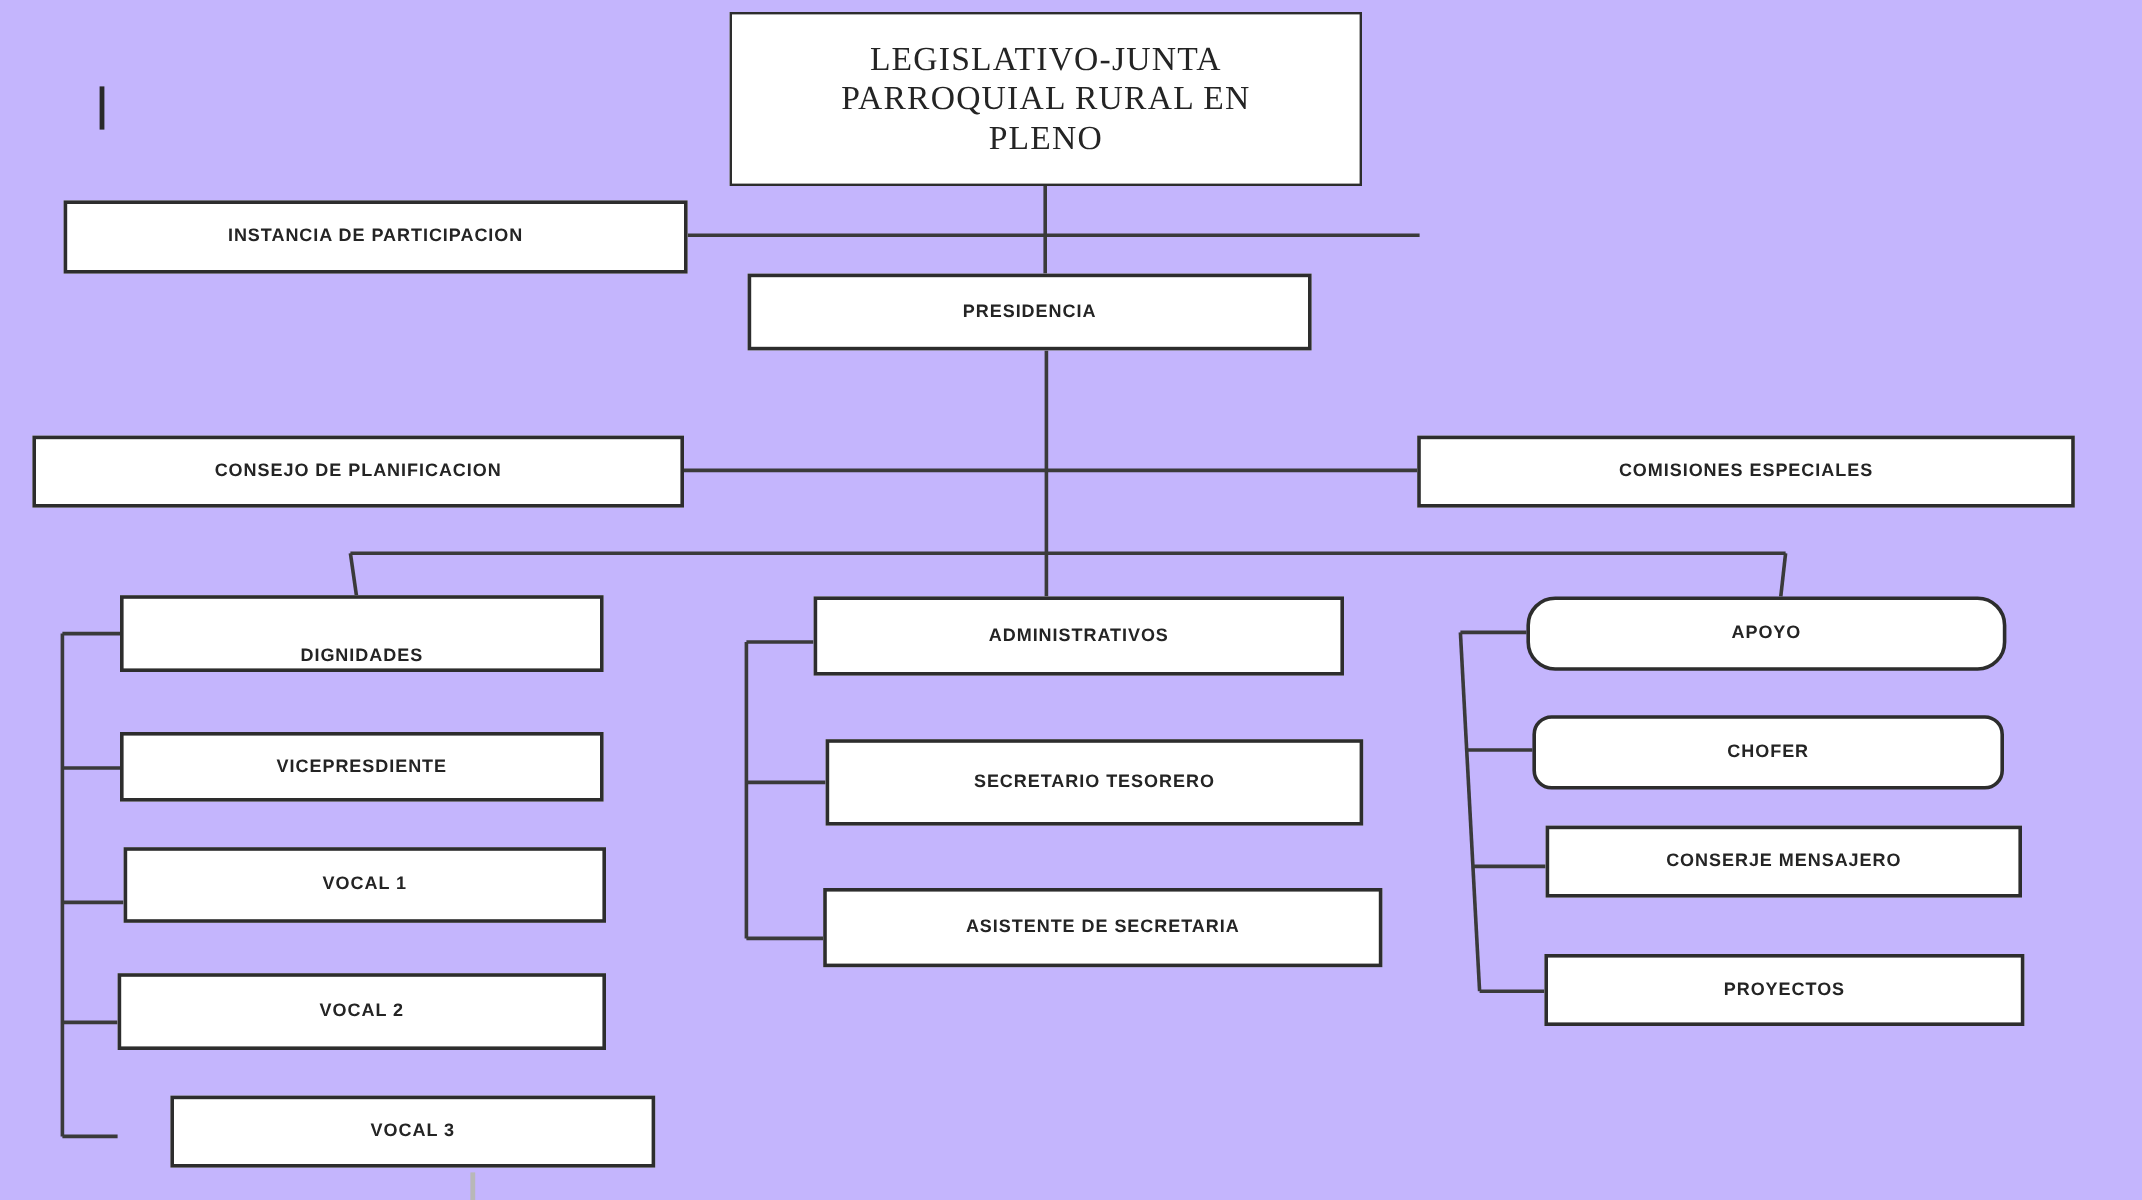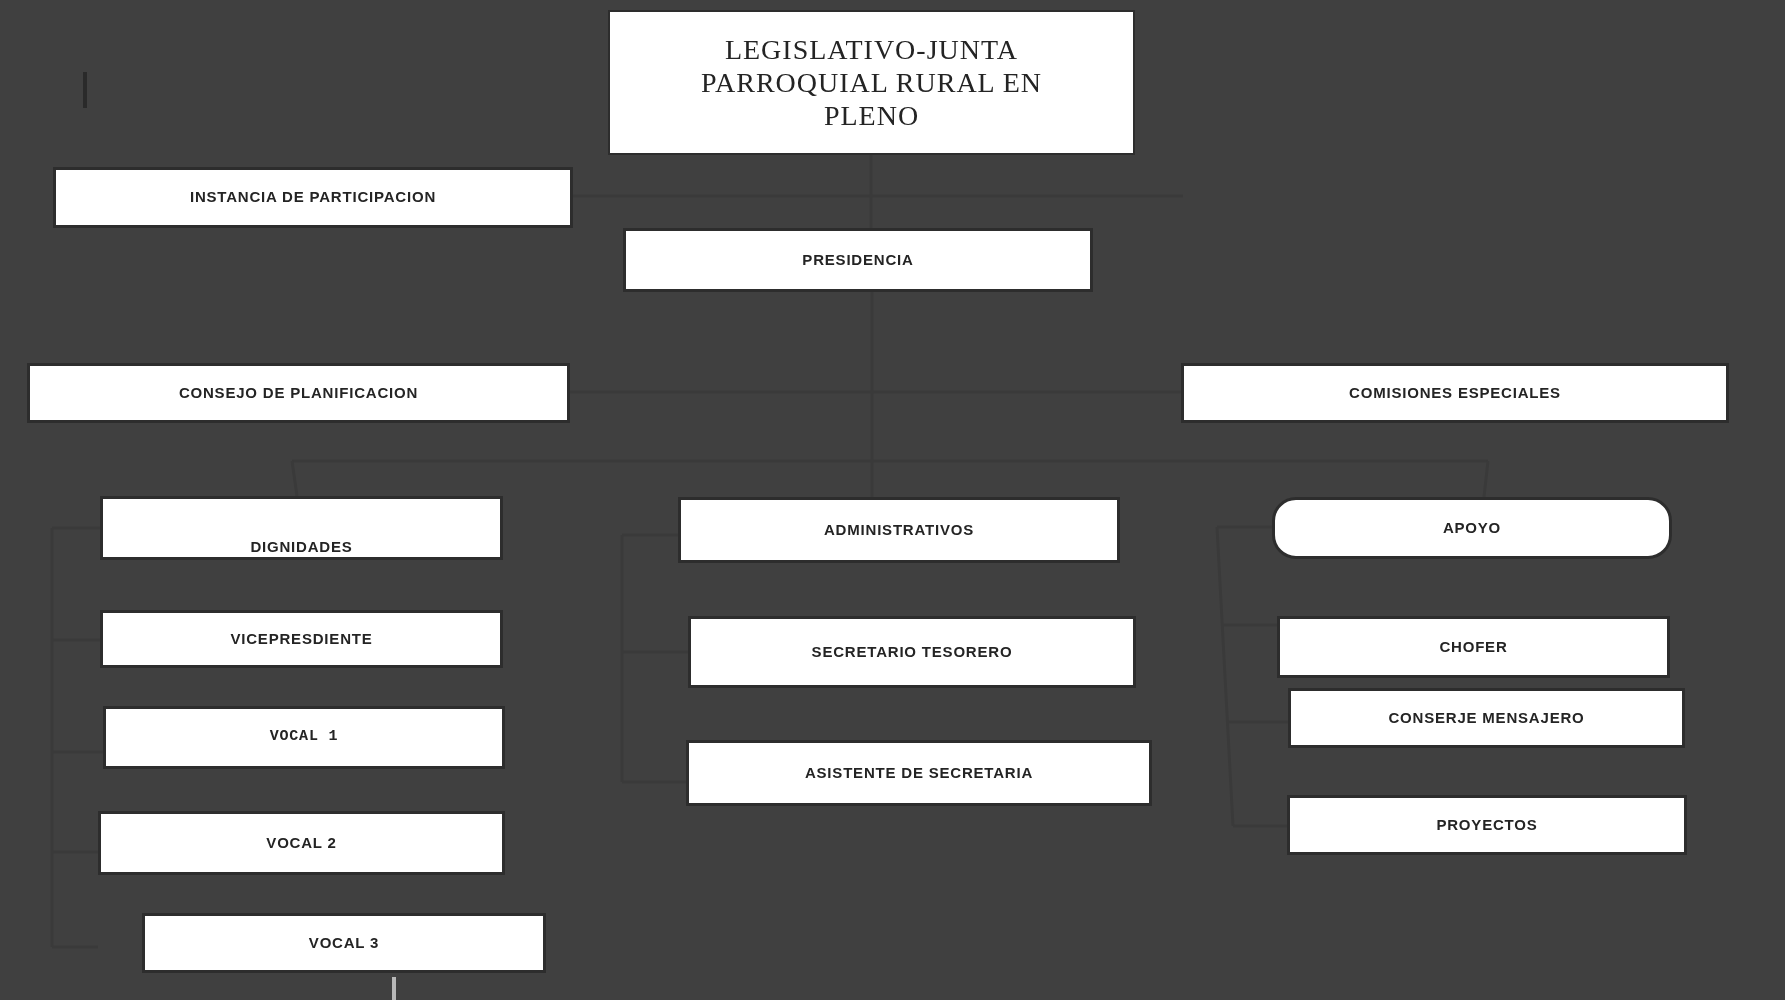--- a/index.html
+++ b/index.html
@@ -1,19 +1,19 @@
 <!DOCTYPE html>
 <html><head>
 <meta charset="utf-8">
 <style>
   html,body{margin:0;padding:0;background:#ffffff;}
   .canvas{
     position:relative;
     width:1785px;height:1000px;
-    background:#404040;
+    background:#c4b5fd;
     font-family:"Liberation Sans", sans-serif;
     overflow:hidden;
   }
   svg.wires{position:absolute;left:0;top:0;z-index:1;}
   .node{
     position:absolute;
     background:#ffffff;
     border:3px solid #2d2d2d;
     display:flex;align-items:center;justify-content:center;
     box-sizing:border-box;
@@ -109,21 +109,21 @@
   </div>
 
   <div class="node" style="left:100px;top:496px;width:403px;height:64px;align-items:flex-end;">
     <span class="label">DIGNIDADES</span>
   </div>
 
   <div class="node" style="left:100px;top:610px;width:403px;height:58px;">
     <span class="label">VICEPRESDIENTE</span>
   </div>
 
-  <div class="node" style="left:103px;top:706px;width:402px;height:63px;font-family:Liberation Mono, monospace;">
+  <div class="node" style="left:103px;top:706px;width:402px;height:63px;">
     <span class="label">VOCAL 1</span>
   </div>
 
   <div class="node" style="left:98px;top:811px;width:407px;height:64px;">
     <span class="label">VOCAL 2</span>
   </div>
 
   <div class="node" style="left:98px;top:913px;width:404px;height:60px;margin-left:44px;">
     <span class="label">VOCAL 3</span>
   </div>
@@ -137,21 +137,21 @@
   </div>
 
   <div class="node" style="left:686px;top:740px;width:466px;height:66px;">
     <span class="label">ASISTENTE DE SECRETARIA</span>
   </div>
 
   <div class="node" style="left:1272px;top:497px;width:400px;height:62px;border-radius:24px;">
     <span class="label">APOYO</span>
   </div>
 
-  <div class="node" style="left:1277px;top:616px;width:393px;height:62px;">
+  <div class="node" style="left:1277px;top:596px;width:393px;height:62px;border-radius:16px;">
     <span class="label">CHOFER</span>
   </div>
 
   <div class="node" style="left:1288px;top:688px;width:397px;height:60px;">
     <span class="label">CONSERJE MENSAJERO</span>
   </div>
 
   <div class="node" style="left:1287px;top:795px;width:400px;height:60px;">
     <span class="label">PROYECTOS</span>
   </div>

